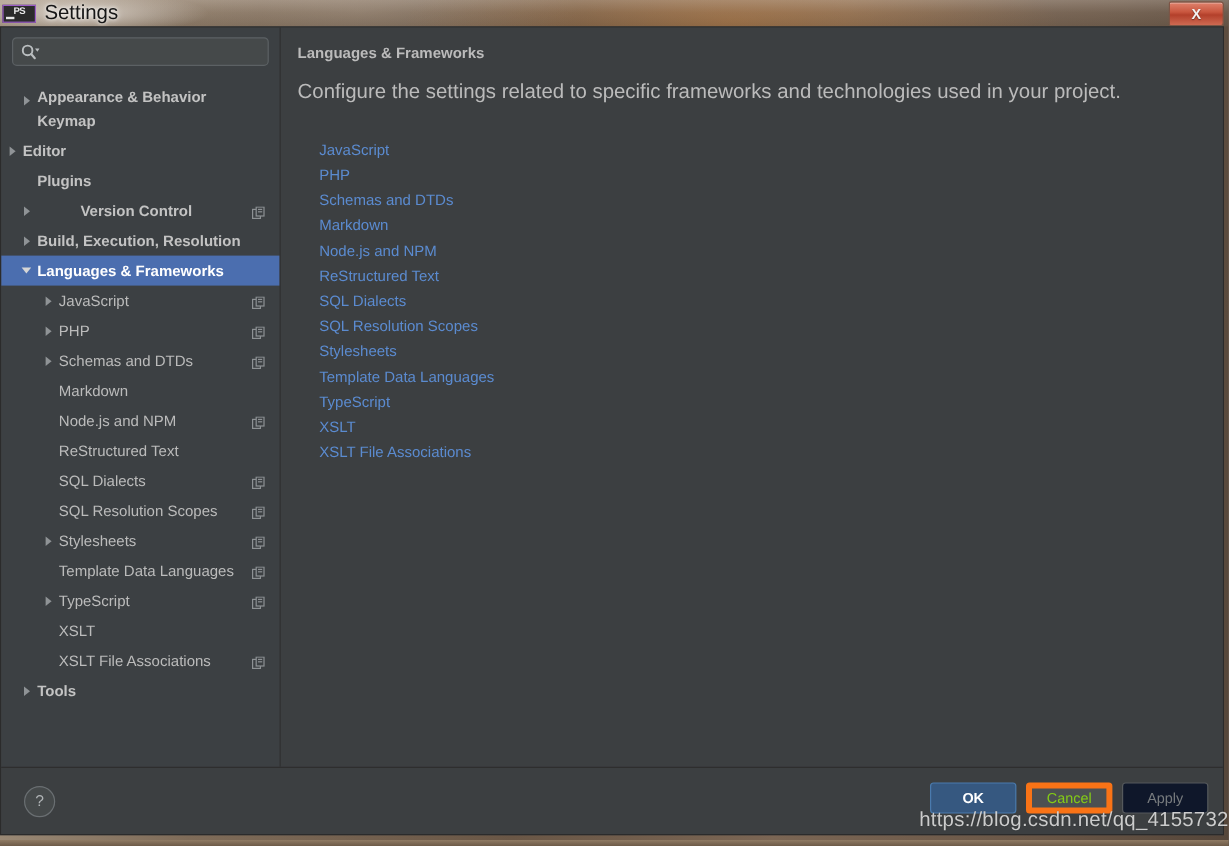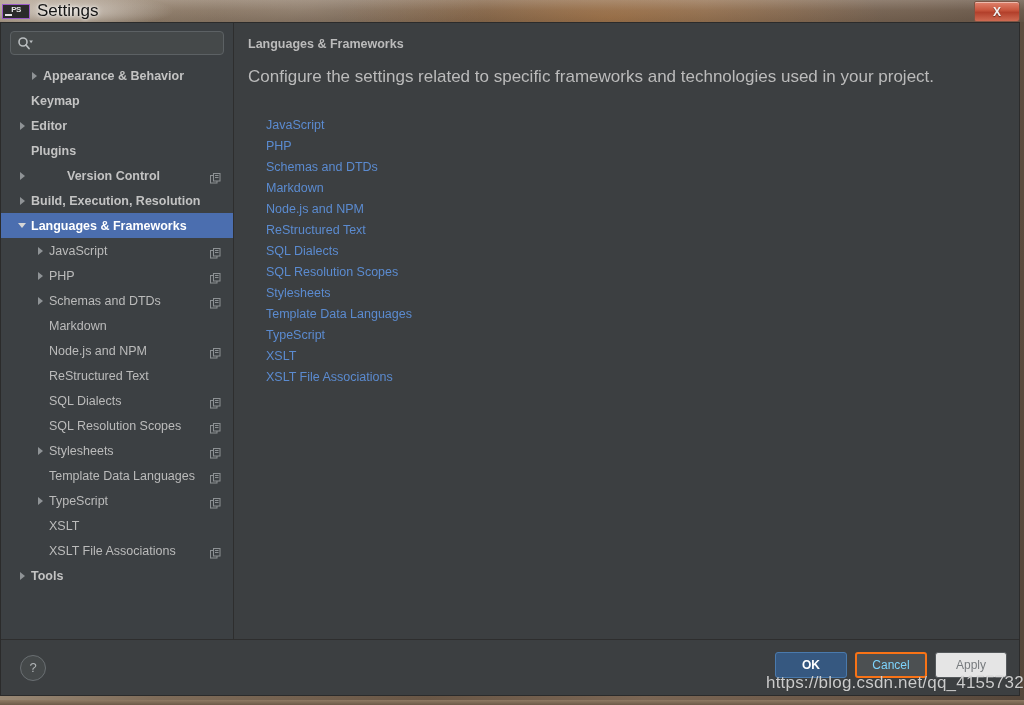--- a/index.html
+++ b/index.html
@@ -228,25 +228,25 @@
     box-sizing: border-box;
   }
   .dlg-button.primary {
     background: #365880;
     border: 1px solid #4a7aad;
     color: #ffffff;
     font-weight: bold;
   }
   .dlg-button.normal {
     background: #4c5052;
-    border: 2px solid #f97316;
-    color: #7dd3fc;
+    border: 5px solid #f97316;
+    color: #84cc16;
   }
   .dlg-button.disabled {
-    background: #e5e5e5;
+    background: #0f172a;
     border: 1px solid #55595c;
     color: #777b7e;
   }
 
   
   #watermark {
     position: absolute;
     left: 766px; top: 673px;
     font-size: 17px;
     color: #d8d8d8;
@@ -287,31 +287,31 @@
           <div id="search-field">
             <svg class="search-icon-svg" width="16" height="14" viewBox="0 0 16 14">
               <circle cx="6" cy="6" r="4" fill="none" stroke="#b9bdbf" stroke-width="1.6"></circle>
               <line x1="9" y1="9" x2="12" y2="12.5" stroke="#b9bdbf" stroke-width="1.8" stroke-linecap="round"></line>
               <polygon points="12.2,4.4 16,4.4 14.1,7.2" fill="#b9bdbf"></polygon>
             </svg>
             <input id="search-input" type="text" placeholder="" style="">
           </div>
         </div>
         <div id="tree">
-            <div class="tree-row top" style="padding-left: 24px;">
+            <div class="tree-row top" style="padding-left: 12px; align-items: flex-end;">
               <span class="tree-arrow">
                 <span class="tri-right"></span>
               </span>
               <span class="tree-label">Appearance &amp; Behavior</span>
             </div>
             <div class="tree-row top" style="padding-left: 12px;">
               <span class="tree-arrow"></span>
               <span class="tree-label">Keymap</span>
             </div>
-            <div class="tree-row top" style="padding-left: 12px;">
+            <div class="tree-row top" style="padding-left: 0;">
               <span class="tree-arrow">
                 <span class="tri-right"></span>
               </span>
               <span class="tree-label">Editor</span>
             </div>
             <div class="tree-row top" style="padding-left: 12px;">
               <span class="tree-arrow"></span>
               <span class="tree-label">Plugins</span>
             </div>
             <div class="tree-row top" style="padding-left: 12px; gap: 36px;">

